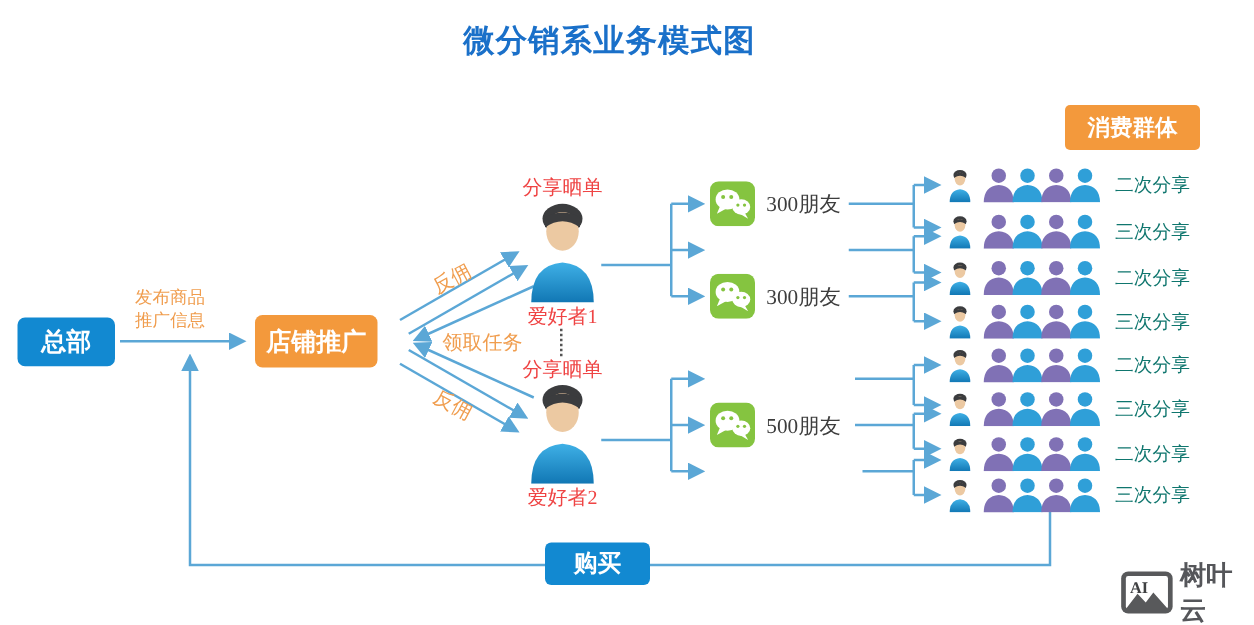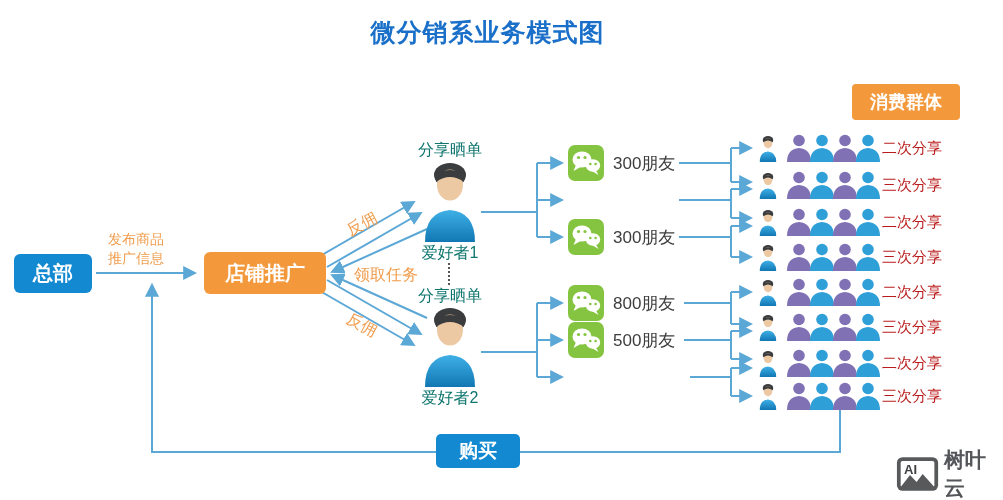--- a/index.html
+++ b/index.html
@@ -1,56 +1,56 @@
 <!DOCTYPE html>
 <html><head>
 <meta charset="utf-8">
 <style>
   * { margin:0; padding:0; box-sizing:border-box; }
   body { background:#ffffff; font-family:"Liberation Sans", sans-serif; }
-  .stage { position:relative; width:1003px; height:500px; background:#ffffff; overflow:hidden; }
+  .stage { position:relative; width:1003px; height:500px; background:#ffffff; overflow:hidden;font-family:Liberation Serif, serif; }
   .abs { position:absolute; }
 
   .title { left:0; top:16px; width:975px; text-align:center;
            font-size:25px; font-weight:bold; color:#1a70c9; letter-spacing:1px; }
 
   .connectors { left:0; top:0; width:1003px; height:500px; pointer-events:none; }
 
   .box { display:flex; align-items:center; justify-content:center;
          color:#ffffff; font-weight:bold; border-radius:6px;text-align:center; }
   .box-blue   { background:#1289d1; }
   .box-orange { background:#f3993c; }
   .hq        { left:14px;  top:254px; width:78px;  height:39px; font-size:20px; }
-  .shop      { left:204px; top:252px; width:122px; height:42px; font-size:20px; }
+  .shop      { left:204px; top:252px; width:98px; height:42px; font-size:20px; }
   .consumer  { left:852px; top:84px;  width:108px; height:36px; font-size:18px; border-radius:4px; }
   .purchase  { left:436px; top:434px; width:84px;  height:34px; font-size:19px; border-radius:5px; }
 
   .olabel { color:#f09d4e; font-size:14px; text-align:center; line-height:1.35; }
   .publish { left:92px; top:230px; width:88px; }
   .rebate  { font-size:16px; width:44px; }
   .rebate-top    { left:340px; top:213px; transform:rotate(-28deg); }
   .rebate-bottom { left:340px; top:314px; transform:rotate(28deg); }
   .claim   { left:346px; top:264px; width:80px; font-size:16px; }
 
-  .glabel { color:#0f766e; font-size:16px; text-align:center; }
+  .glabel { color:#ef4444; font-size:16px; text-align:center; }
   .share1a { left:410px; top:140px; width:80px; }
   .fan1    { left:410px; top:243px; width:80px; }
   .share2a { left:410px; top:286px; width:80px; }
   .fan2    { left:410px; top:388px; width:80px; }
   .person1 { left:420px; top:160px; }
   .person2 { left:420px; top:305px; }
   .dots    { left:448px; top:263px; height:22px; width:0; border-left:2px dotted #555; }
 
   .wechat-item { display:flex; align-items:center; gap:9px; left:568px; height:36px; }
   .friend-label { color:#3d3d3d; font-size:17px; white-space:nowrap; }
 
   .share-row { left:758px; width:245px; height:30px; display:flex; align-items:center; }
   .row-avatar { margin-right:8px; flex:none; }
   .row-group  { flex:none; }
-  .row-label  { color:#b91c1c; font-size:15px; white-space:nowrap; }
+  .row-label  { margin-left:10px; color:#0f766e; font-size:15px; white-space:nowrap; }
 
   .watermark { left:896px; top:446px; display:flex; align-items:center; gap:5px; }
   .brand-text { color:#55565a; font-size:21px; font-weight:bold; }
 
   .hidden-defs { position:absolute; width:0; height:0; }
 </style>
 </head>
 <body>
 
 <div class="stage">
@@ -190,26 +190,20 @@
         <use href="#sym-wechat"></use>
       </svg>
     <span class="friend-label">300朋友</span>
   </div>
   <div class="abs wechat-item" style="top:219px">
     <svg width="36" height="36">
         <use href="#sym-wechat"></use>
       </svg>
     <span class="friend-label">300朋友</span>
   </div>
-  <div class="abs wechat-item" style="top:285px">
-    <svg width="36" height="36">
-        <use href="#sym-wechat"></use>
-      </svg>
-    <span class="friend-label">800朋友</span>
-  </div>
   <div class="abs wechat-item" style="top:322px">
     <svg width="36" height="36">
         <use href="#sym-wechat"></use>
       </svg>
     <span class="friend-label">500朋友</span>
   </div>
 
   <div class="abs share-row" style="top:133px">
     <svg class="row-avatar" width="20" height="27" viewBox="0 0 60 82">
         <use href="#sym-person"></use>

